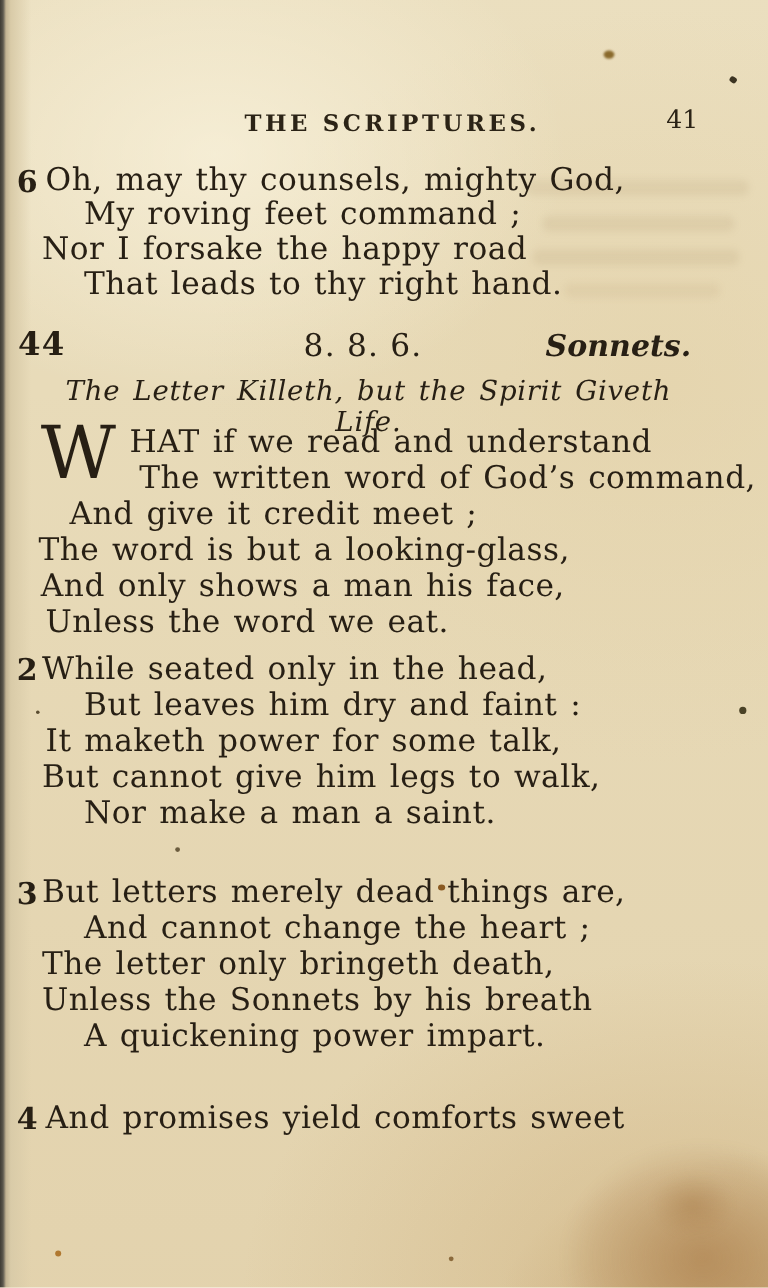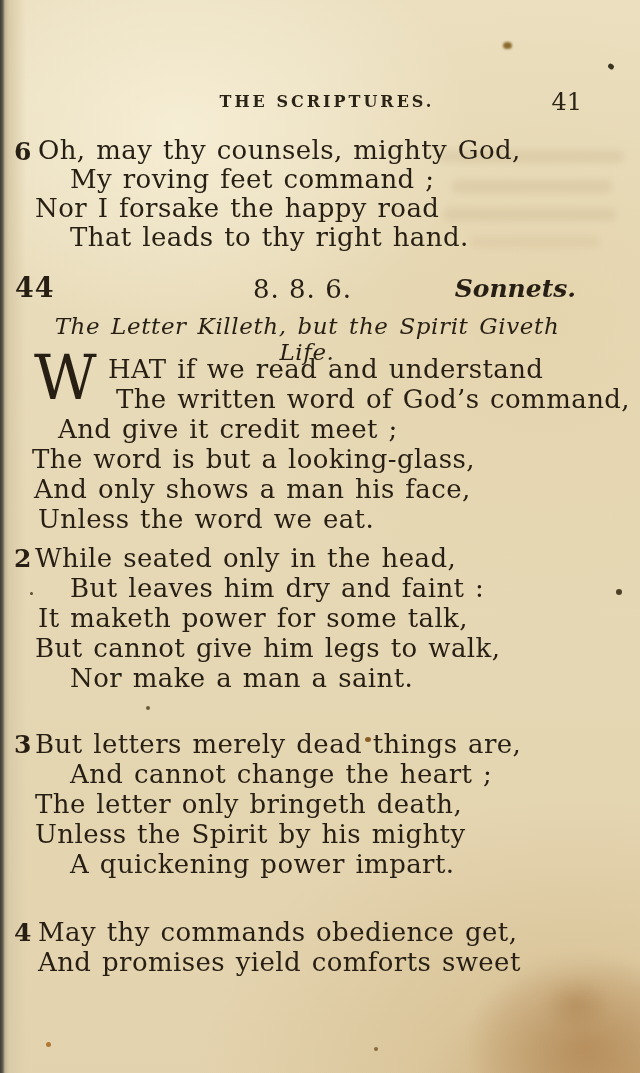--- a/index.html
+++ b/index.html
@@ -26,25 +26,25 @@
     background: linear-gradient(90deg,
       #3f3c34 0px, #555147 2px, #6e685a 3px,
       #c3b493 5px, #d9cba8 9px, rgba(232,219,185,0) 26px);
   }
   .line { white-space: pre; }
 
   
   .header { position: absolute; top: 92px; left: 26px; right: 0; height: 30px; }
   .running-title {
     position: absolute; left: 176px; width: 250px; text-align: center;
-    font-size: 16px; font-weight: bold; letter-spacing: 3px; color: #2b2316;
+    font-size: 19px; font-weight: bold; letter-spacing: 3px; color: #2b2316;
   }
   .page-number {
     position: absolute; right: 58px; top: -4px;
-    font-size: 24px; color: #2b2316;
+    font-size: 21px; color: #2b2316;
   }
 
   
   .verse { position: absolute; left: 38px; right: 10px; font-size: 26px; line-height: 30px; letter-spacing: 0.4px; word-spacing: 2px; }
   .vnum {
     position: absolute; left: -24px; top: 1px;
     font-weight: bold; font-size: 25px;
   }
   .i1 { margin-left: 32px; }
 
@@ -147,27 +147,26 @@
     <div class="line">It maketh power for some talk,</div>
     <div class="line vshift">But cannot give him legs to walk,</div>
     <div class="line i1">Nor make a man a saint.</div>
   </div>
 
   <div class="verse verse3">
     <span class="vnum">3</span>
     <div class="line vshift">But letters merely dead things are,</div>
     <div class="line i1">And cannot change the heart ;</div>
     <div class="line vshift">The letter only bringeth death,</div>
-    <div class="line vshift">Unless the Spirit by his mighty</div>
+    <div class="line vshift">Unless the Sonnets by his breath</div>
     <div class="line i1">A quickening power impart.</div>
   </div>
 
   <div class="verse verse4">
     <span class="vnum">4</span>
-    <div class="line">May thy commands obedience get,</div>
     <div class="line">And promises yield comforts sweet</div>
   </div>
 
   <div class="stain stain-br"></div>
   <div class="stain stain-b2"></div>
   <div class="speck" style="left:503px; top:42px; width:9px; height:7px; background:#8a6a2c; filter:blur(0.8px);"></div>
   <div class="speck" style="left:608px; top:64px; width:6px; height:5px; background:#3c3422; transform:rotate(35deg); border-radius:40%;"></div>
   <div class="speck" style="left:616px; top:589px; width:6px; height:6px; background:#4a4226; filter:blur(0.5px);"></div>
   <div class="speck" style="left:365px; top:737px; width:6px; height:5px; background:#8a5a22; filter:blur(0.6px);"></div>
   <div class="speck" style="left:46px; top:1042px; width:5px; height:5px; background:#b07830;"></div>

